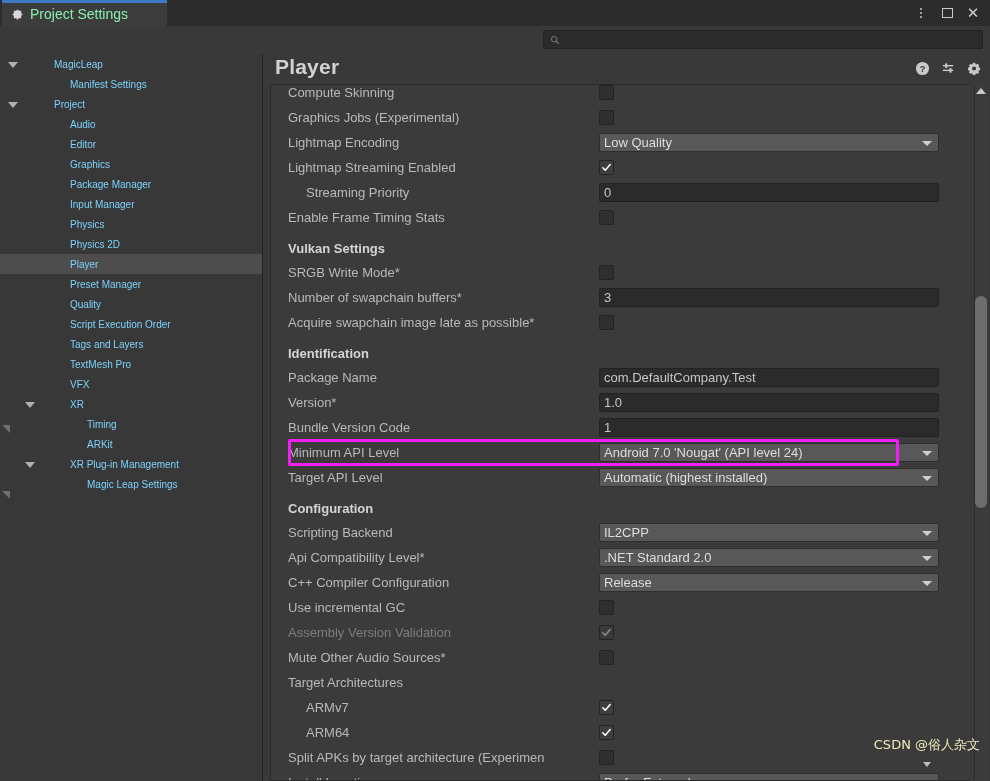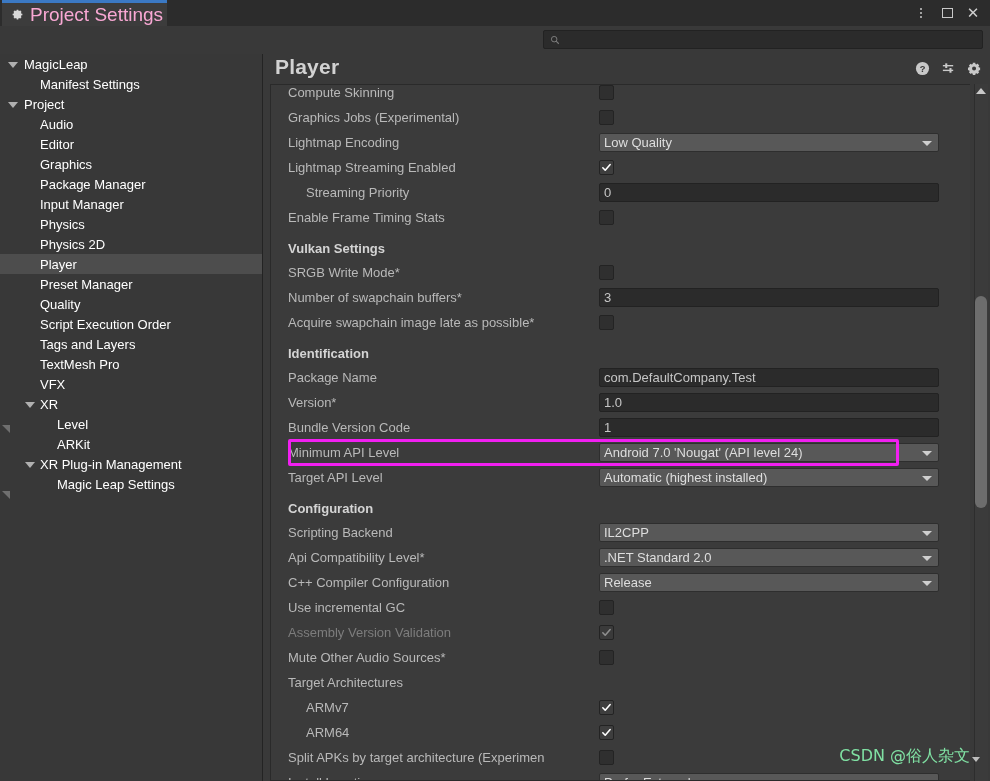--- a/index.html
+++ b/index.html
@@ -18,21 +18,21 @@
     background: #2c2c2c;
   }
   .tab {
     position: absolute; left: 2px; top: 0; width: 165px; height: 26px;
     background: #3c3c3c;
     border-top: 3px solid #3b79c4;
     display: flex; align-items: center; padding-left: 9px;
   }
   .tab-gear { width: 13px; height: 13px; margin-right: 6px; flex: 0 0 auto; display:block; }
   .tab-label {
-    color: #f9a8d4; font-size: 19px; line-height: 13px;
+    color: #86efac; font-size: 14px; line-height: 13px;
     white-space: nowrap;
   }
   .win-btns {
     position: absolute; right: 4px; top: 0; height: 26px;
     display: flex; align-items: center; gap: 0px;
   }
   .win-btn {
     width: 26px; height: 26px; display: flex; align-items: center; justify-content: center;
     color: #c8c8c8;
   }
@@ -59,21 +59,21 @@
   }
 
   
   .sidebar {
     position: absolute; left: 0; top: 54px; width: 263px; height: 727px;
     background: #383838; border-right: 1px solid #232323;
     overflow: hidden;
   }
   .tree-row {
     position: relative; height: 20px; display: flex; align-items: center;
-    color: #ffffff; font-size: 13px; white-space: nowrap;
+    color: #7dd3fc; font-size: 10px; white-space: nowrap; padding-left: 30px;
   }
   .tree-row.sel { background: #4d4d4d; }
   .tree-foldout {
     position: absolute; width: 11px; height: 11px; left: 8px; top: 5px;
   }
   .tri { display: block; width: 0; height: 0;
          border-left: 5px solid transparent; border-right: 5px solid transparent;
          border-top: 6px solid #b0b0b0; margin-top: 3px; }
   .tree-label { display: block; }
   .d0 { padding-left: 24px; }
@@ -177,24 +177,24 @@
     border-left: 5px solid transparent; border-right: 5px solid transparent;
     border-bottom: 6px solid #c9c9c9;
   }
   .vscroll-thumb {
     position: absolute; right: 3px; top: 212px; width: 12px; height: 212px;
     background: #6d6d6d; border-radius: 6px;
   }
 
   .watermark {
     position: absolute; right: 10px; bottom: 14px;
-    color: #86efac; font-size: 16px; opacity: .92;
+    color: #fef9c3; font-size: 13px; opacity: .92;
     font-family: "DejaVu Sans", sans-serif;
     display: flex; align-items: center; gap: 2px;
-    pointer-events: none; z-index: 8;
+    pointer-events: none; z-index: 8; flex-direction: column;
   }
   .wm-caret {
     width: 0; height: 0; border-left: 4px solid transparent;
     border-right: 4px solid transparent; border-top: 5px solid #c9c9c9;
     margin-top: 6px;
   }
 </style>
 </head>
 <body>
 
@@ -294,21 +294,21 @@
         <div class="tree-row">
           <span class="tree-label d1">VFX</span>
         </div>
         <div class="tree-row">
           <span class="tree-foldout" style="left: 25px;">
             <span class="tri"></span>
           </span>
           <span class="tree-label d1">XR</span>
         </div>
         <div class="tree-row">
-          <span class="tree-label d2">Level</span>
+          <span class="tree-label d2">Timing</span>
         </div>
         <div class="tree-row">
           <span class="tree-label d2">ARKit</span>
         </div>
         <div class="tree-row">
           <span class="tree-foldout" style="left: 25px;">
             <span class="tri"></span>
           </span>
           <span class="tree-label d1">XR Plug-in Management</span>
         </div>

